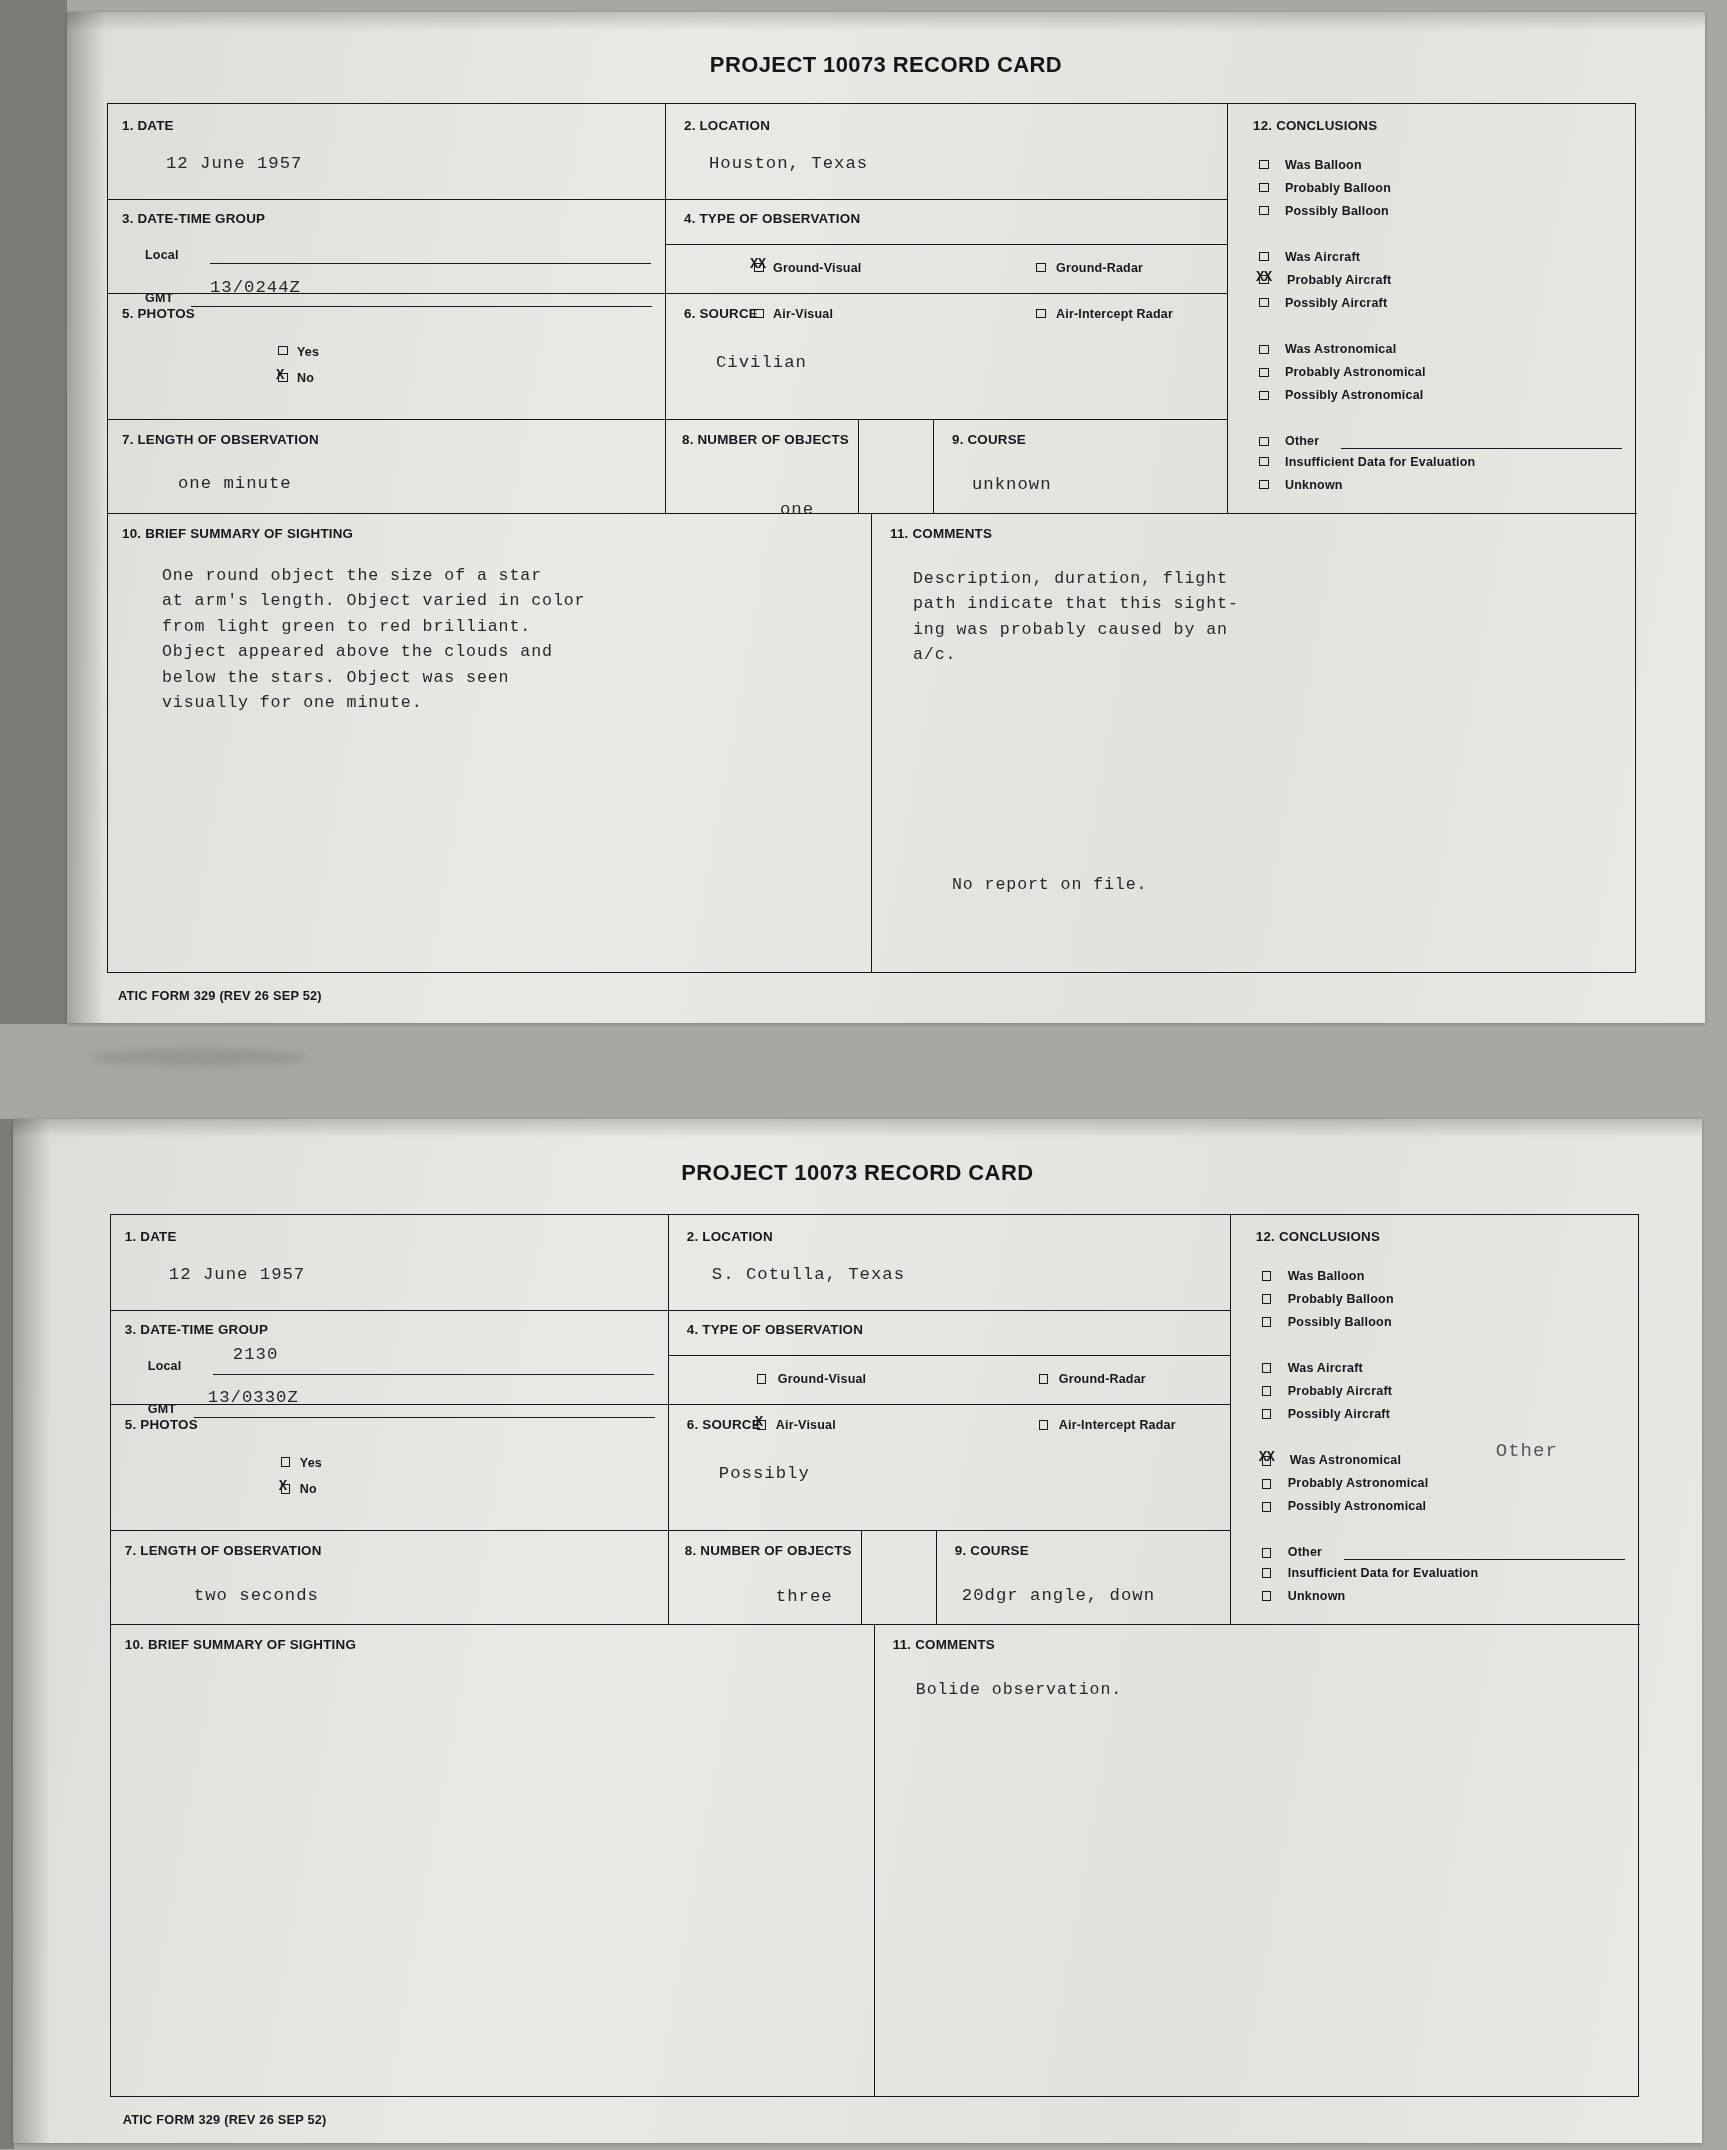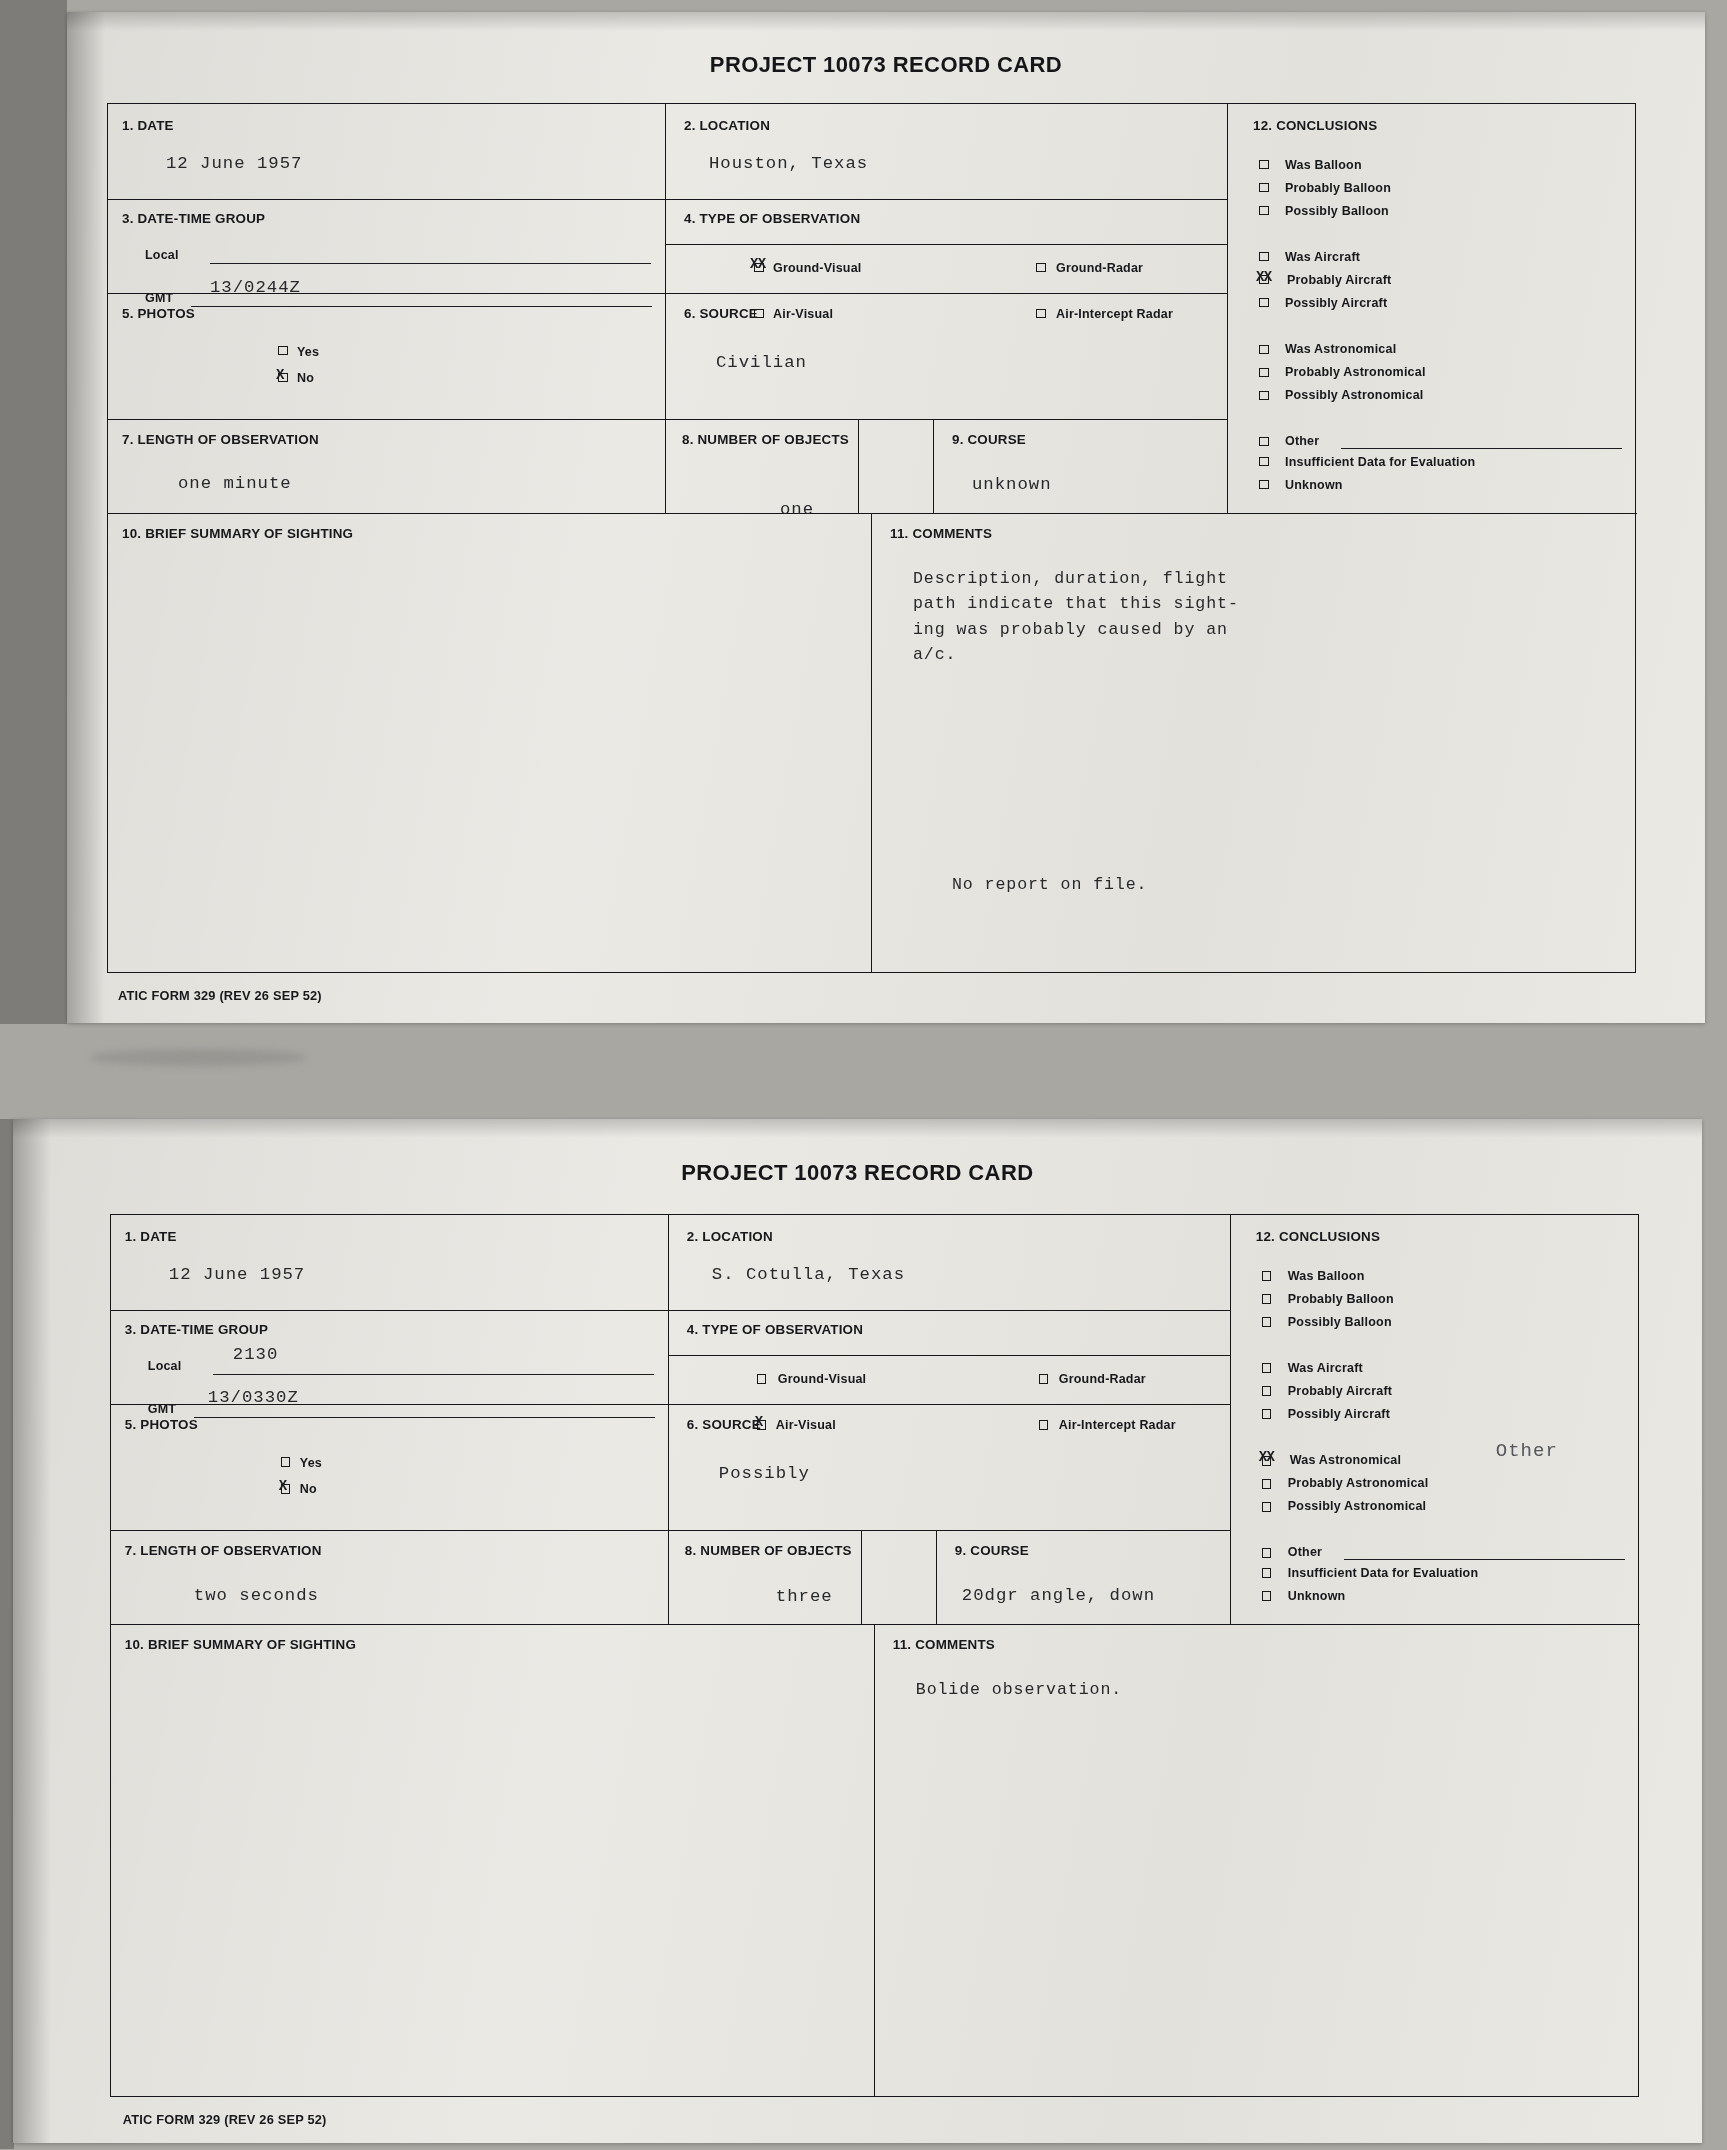--- a/index.html
+++ b/index.html
@@ -219,20 +219,26 @@
       <div class="type" style="left:608px; top:249px;">Civilian</div>
 
       <div class="lbl" style="left:14px; top:328px;">7. LENGTH OF OBSERVATION</div>
       <div class="type" style="left:70px; top:370px;">one minute</div>
       <div class="lbl" style="left:574px; top:328px;">8. NUMBER OF OBJECTS</div>
       <div class="type" style="left:672px; top:372px;margin-top:24px;">one</div>
       <div class="lbl" style="left:844px; top:328px;">9. COURSE</div>
       <div class="type" style="left:864px; top:371px;">unknown</div>
 
       <div class="lbl" style="left:14px; top:422px;">10. BRIEF SUMMARY OF SIGHTING</div>
+      <div class="type body" style="left:54px; top:459px;">One round object the size of a star
+at arm's length. Object varied in color
+from light green to red brilliant.
+Object appeared above the clouds and
+below the stars. Object was seen
+visually for one minute.</div>
 
       <div class="lbl" style="left:782px; top:422px;">11. COMMENTS</div>
       <div class="type body" style="left:805px; top:462px;">Description, duration, flight
 path indicate that this sight-
 ing was probably caused by an
 a/c.</div>
       <div class="type body" style="left:844px; top:768px;">No report on file.</div>
 
       <div class="lbl" style="left:1145px; top:14px;">12. CONCLUSIONS</div>
 

